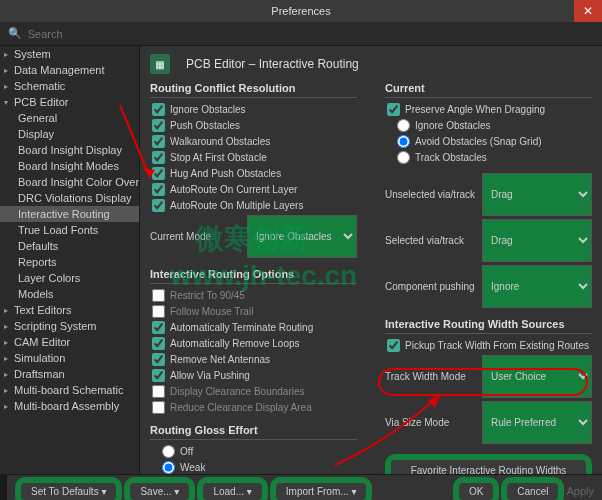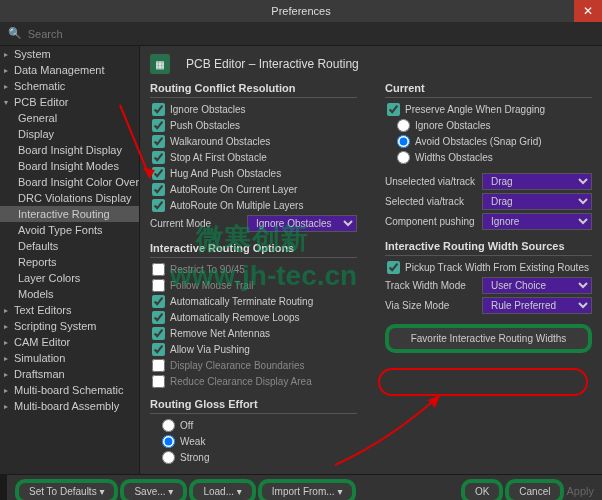--- a/index.html
+++ b/index.html
@@ -27,22 +27,22 @@
 .section-title { color: #ddd; font-weight: 600; font-size: 11px; border-bottom: 1px solid #555; padding-bottom: 3px; margin-bottom: 5px; }
 .chk { display: flex; align-items: center; margin-bottom: 3px; padding-left: 2px; }
 .chk input { margin-right: 5px; accent-color: #4a9; }
 .chk.dim label { color: #888; }
 .chk label { font-size: 10px; }
 .radio { display: flex; align-items: center; margin-bottom: 3px; padding-left: 12px; }
 .radio input { margin-right: 5px; }
 .radio label { font-size: 10px; }
 .row { display: flex; align-items: center; margin-bottom: 3px; justify-content: space-between; }
 .row label { font-size: 10px; }
-select { background: #4c1d95; color: #ccc; border: 1px solid #555; font-size: 10px; padding: 1px 4px; width: 110px; }
-.btn { background: #3a3a3a; border: 4px solid #15803d; color: #ccc; padding: 3px 10px; font-size: 10px; cursor: pointer; border-radius: 10px; }
+select { background: #15803d; color: #ccc; border: 1px solid #555; font-size: 10px; padding: 14px 4px; width: 110px; }
+.btn { background: #3a3a3a; border: 6px solid #15803d; color: #ccc; padding: 3px 10px; font-size: 10px; cursor: pointer; border-radius: 10px; }
 .btn-wide { width: 100%; text-align: center; padding: 5px; }
 .footer { height: 26px; background: #333; border-top: 1px solid #1a1a1a; display: flex; align-items: center; padding: 16px 8px; gap: 2px; margin-left: 7px; }
 .footer .spacer { flex: 1; }
 .footer .apply { color: #666; }
 .watermark { position: absolute; top: 220px; left: 196px; color: rgba(0,150,80,0.5); font-size: 28px; font-weight: bold; pointer-events: none; z-index: 100; }
 .watermark2 { position: absolute; top: 260px; left: 170px; color: rgba(0,150,80,0.5); font-size: 28px; font-weight: bold; pointer-events: none; z-index: 100; }
 .annot-arrow { position: absolute; pointer-events: none; z-index: 99; }
 .annot-circle { position: absolute; border: 2px solid #d00; border-radius: 50%; pointer-events: none; z-index: 99; }
 </style>
 </head>
@@ -91,21 +91,21 @@
       <div class="tree-item sub">
         <span>Board Insight Color Overrides</span>
       </div>
       <div class="tree-item sub">
         <span>DRC Violations Display</span>
       </div>
       <div class="tree-item sub selected">
         <span>Interactive Routing</span>
       </div>
       <div class="tree-item sub">
-        <span>Avoid Type Fonts</span>
+        <span>True Load Fonts</span>
       </div>
       <div class="tree-item sub">
         <span>Defaults</span>
       </div>
       <div class="tree-item sub">
         <span>Reports</span>
       </div>
       <div class="tree-item sub">
         <span>Layer Colors</span>
       </div>
@@ -251,21 +251,21 @@
               <div class="radio">
                 <input type="radio" name="drag" style="">
                 <label>Ignore Obstacles</label>
               </div>
               <div class="radio">
                 <input type="radio" name="drag" checked="" style="">
                 <label>Avoid Obstacles (Snap Grid)</label>
               </div>
               <div class="radio">
                 <input type="radio" name="drag" style="">
-                <label>Widths Obstacles</label>
+                <label>Track Obstacles</label>
               </div>
             </div>
           <div style="height:6px"></div>
           <div id="drag-rows">
               <div class="row">
                 <label>Unselected via/track</label>
                 <select><option>Drag</option></select>
               </div>
               <div class="row">
                 <label>Selected via/track</label>

